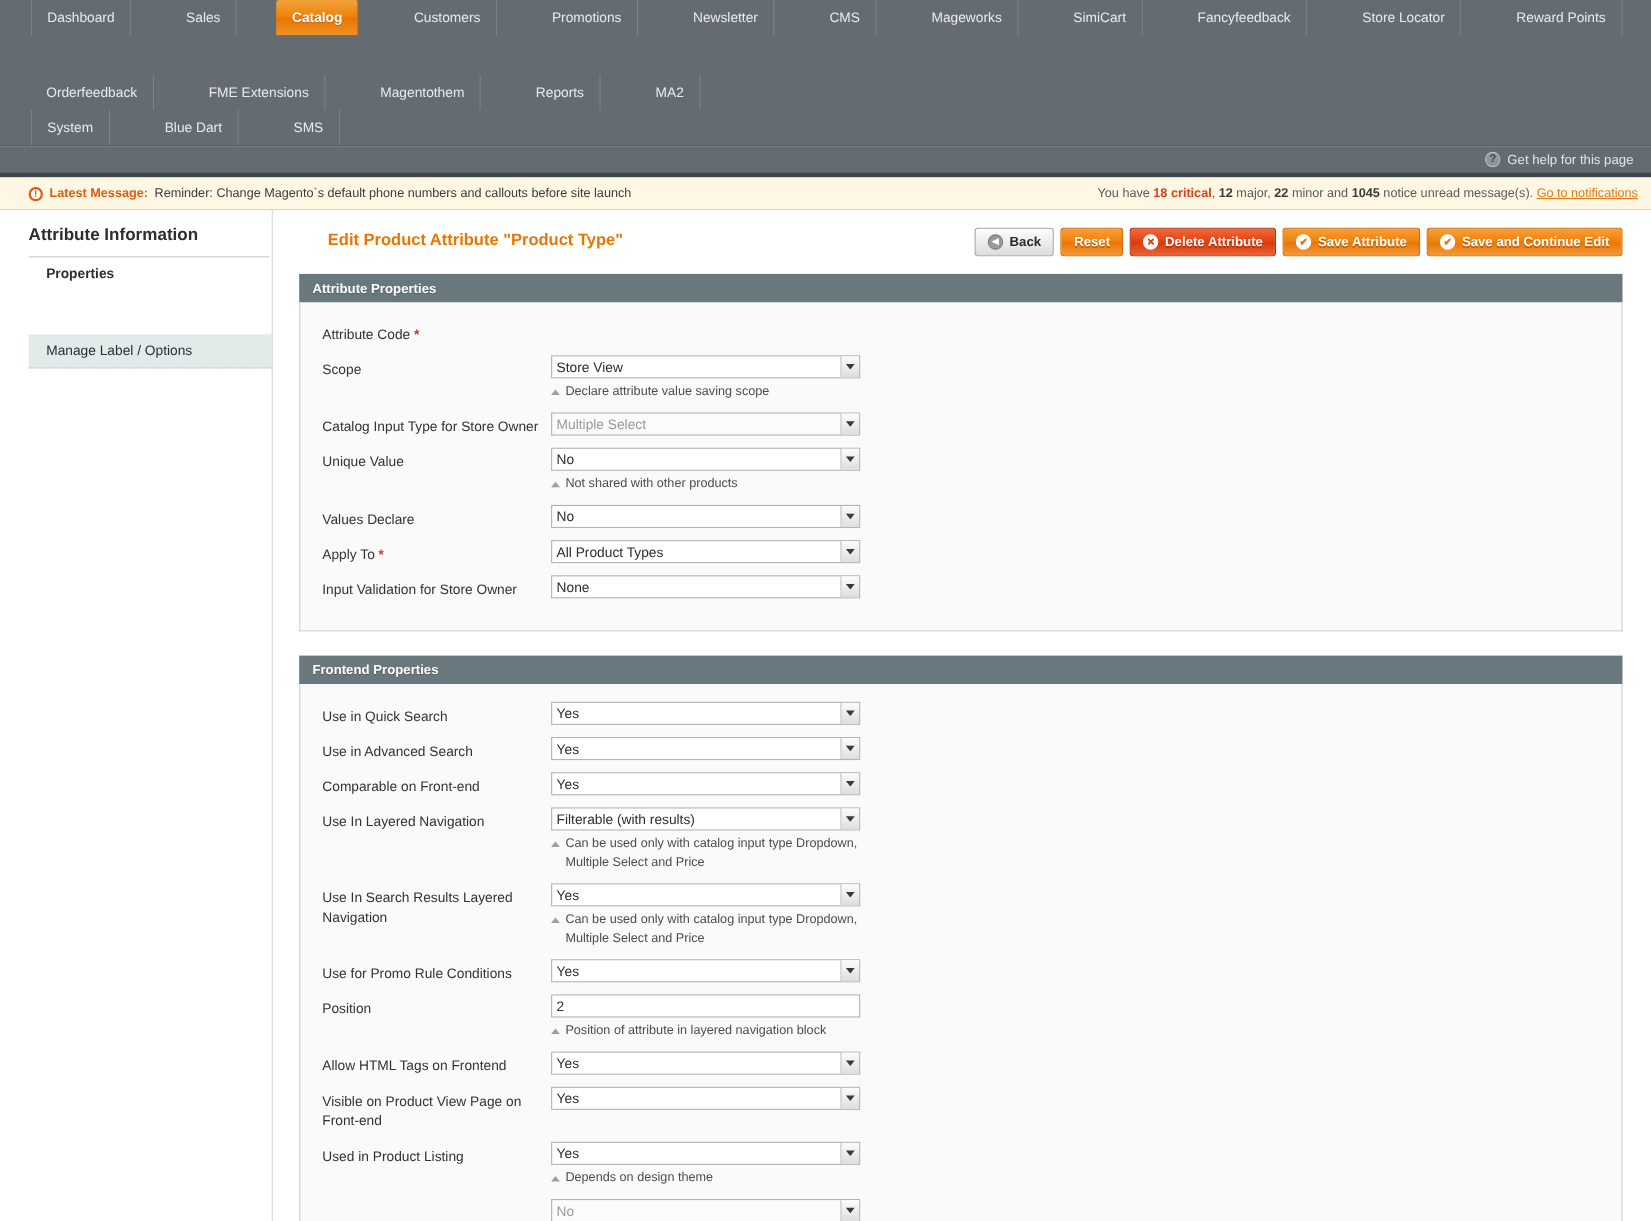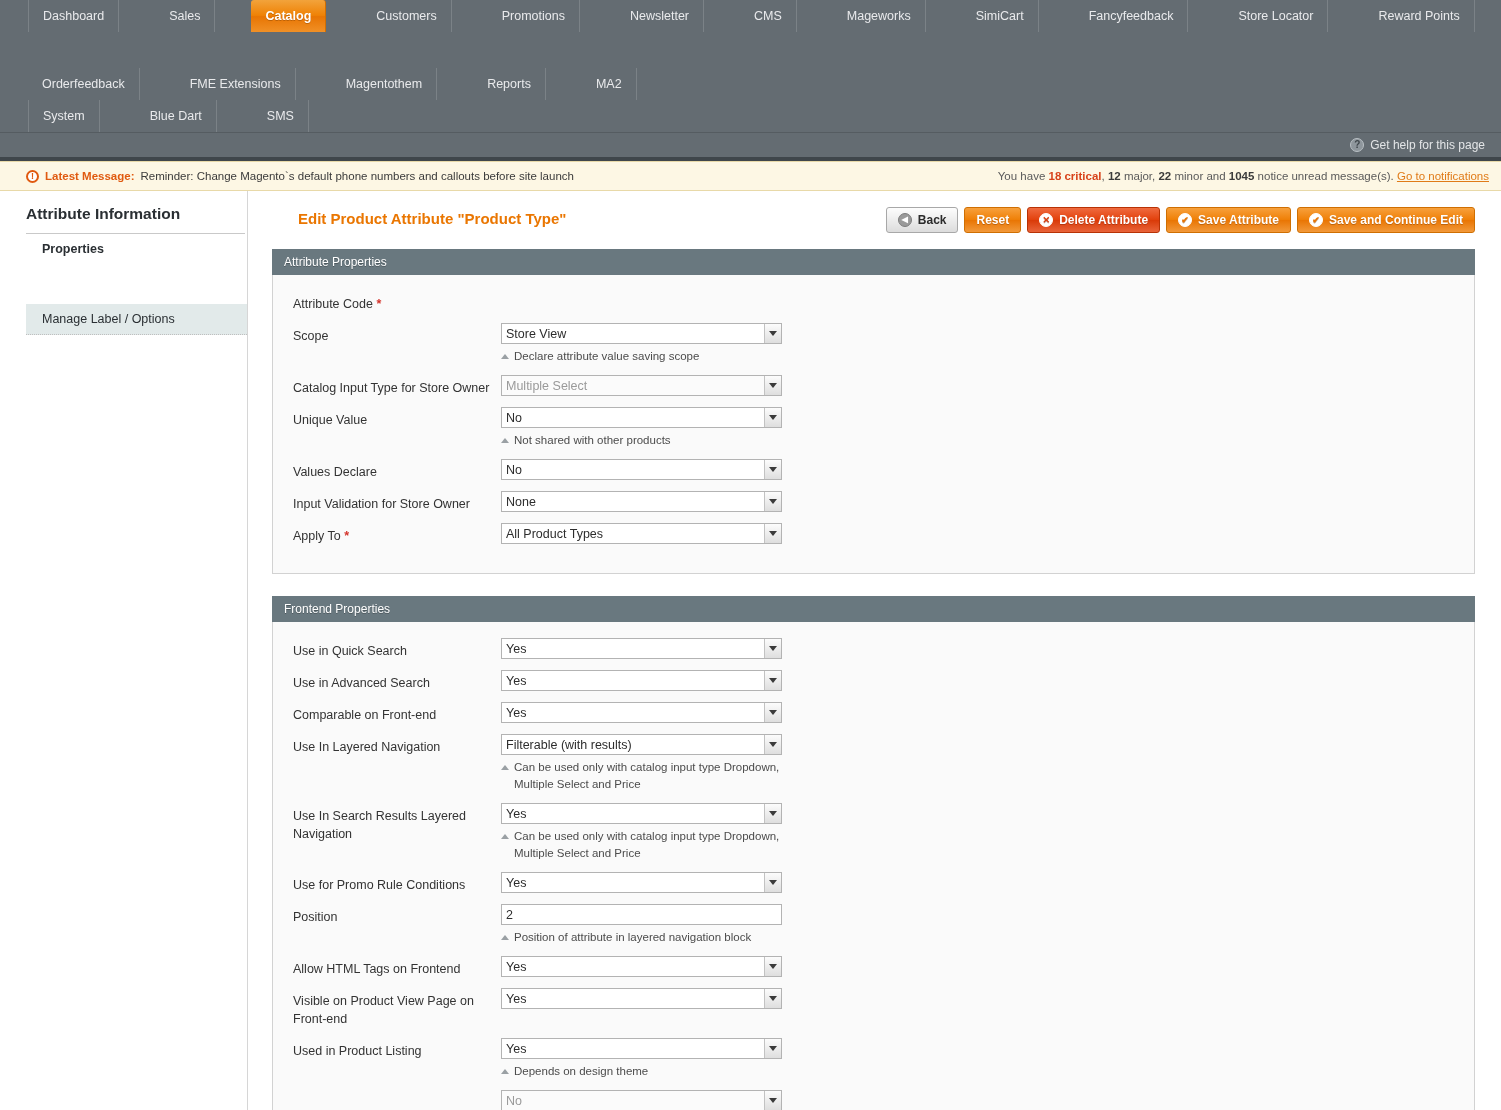--- a/index.html
+++ b/index.html
@@ -203,21 +203,21 @@
   }
   .ico-back { background: #9a9a9a; color: #fff; border: 1px solid #7d7d7d; font-size: 8px; }
   .ico-del  { background: #ffffff; color: #d93a08; border: 1px solid #fff; }
   .ico-save { background: #ffffff; color: #e97503; border: 1px solid #fff; }
 
   
   .section { margin-bottom: 22px; }
   .sec-head {
     background: #69787f;
     color: #ffffff;
-    font-weight: normal;
+    font-weight: bold;
     font-size: 12px;
     padding: 6px 12px;
     line-height: 14px;
     text-shadow: 0 1px 0 rgba(0,0,0,.25);
   }
   .sec-body {
     border: 1px solid #d2d2d2;
     border-top: none;
     background: #fafafa;
     padding: 16px 0 18px 0;
@@ -429,33 +429,33 @@
             <div class="field">
               <div class="f-label"><span>Values Declare</span></div>
               <div class="f-ctrl">
                 <div class="selwrap">
                   <div class="sel">No</div>
                   <div class="arrow"></div>
                 </div>
               </div>
             </div>
             <div class="field">
+              <div class="f-label"><span>Apply To</span><span class="req"> *</span></div>
+              <div class="f-ctrl">
+                <div class="selwrap">
+                  <div class="sel">All Product Types</div>
+                  <div class="arrow"></div>
+                </div>
+              </div>
+            </div>
+            <div class="field">
               <div class="f-label"><span>Input Validation for Store Owner</span></div>
               <div class="f-ctrl">
                 <div class="selwrap">
                   <div class="sel">None</div>
-                  <div class="arrow"></div>
-                </div>
-              </div>
-            </div>
-            <div class="field">
-              <div class="f-label"><span>Apply To</span><span class="req"> *</span></div>
-              <div class="f-ctrl">
-                <div class="selwrap">
-                  <div class="sel">All Product Types</div>
                   <div class="arrow"></div>
                 </div>
               </div>
             </div>
           </div>
         </div>
         <div class="section">
           <div class="sec-head">Frontend Properties</div>
           <div class="sec-body">
             <div class="field">

